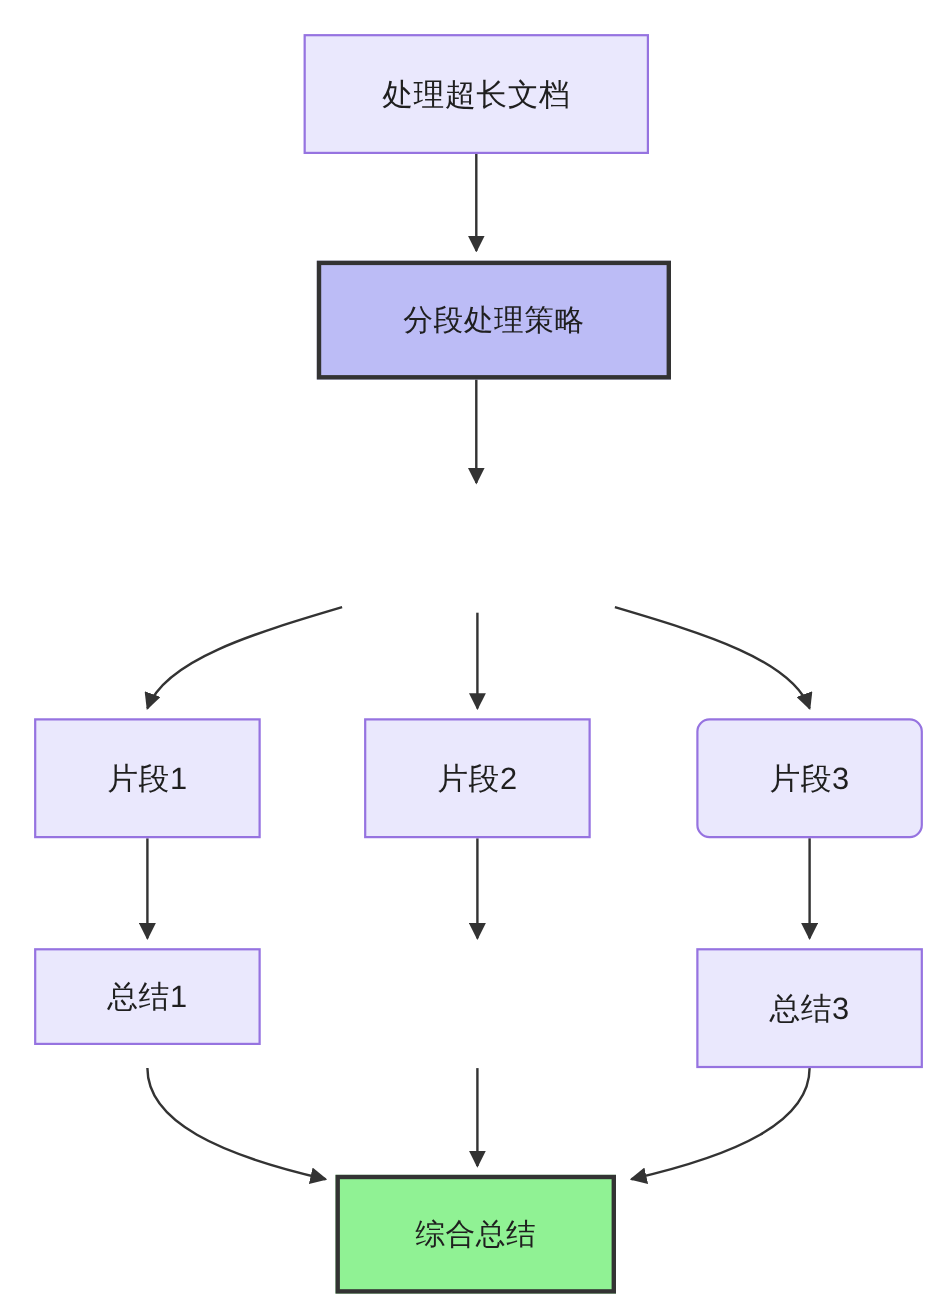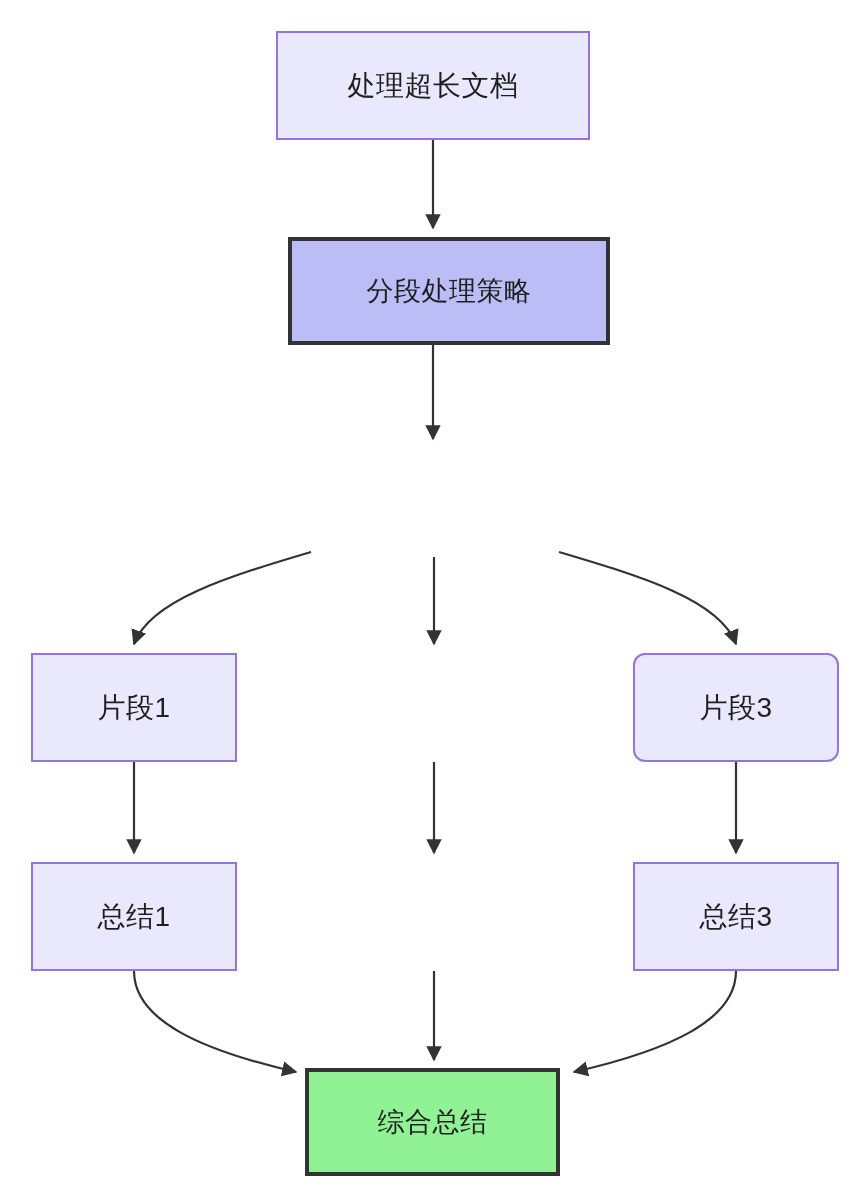--- a/index.html
+++ b/index.html
@@ -58,21 +58,21 @@
     border: 4px solid #333333;
     font-size: 27px;
   }
   
   .n-root      { left: 276px; top: 31px;   width: 314px; height: 109px; }
   .n-strategy  { left: 272px; top: 237px;  width: 322px; height: 108px; margin-left: 16px; }
   .n-source    { left: 311px; top: 448px;  width: 248px; height: 109px; }
   .n-chunk1    { left: 31px;  top: 653px;  width: 206px; height: 109px; }
   .n-chunk2    { left: 331px; top: 653px;  width: 206px; height: 109px; }
   .n-chunk3    { left: 633px; top: 653px;  width: 206px; height: 109px; border-radius: 12px; }
-  .n-sum1      { left: 31px;  top: 862px;  width: 206px; height: 109px; }
+  .n-sum1      { left: 31px;  top: 862px;  width: 206px; height: 88px; }
   .n-sum2      { left: 331px; top: 862px;  width: 206px; height: 109px; }
   .n-sum3      { left: 633px; top: 862px;  width: 206px; height: 109px; }
   .n-final     { left: 305px; top: 1068px; width: 255px; height: 108px; }
 </style>
 </head>
 <body>
 
 <div id="canvas">
 
   <svg id="edges" viewBox="0 0 852 1196" width="852" height="1196" xmlns="http://www.w3.org/2000/svg">
@@ -108,20 +108,23 @@
   </div>
 
   <div class="node style-strong n-strategy">
     <span class="node-label">分段处理策略</span>
   </div>
 
 
   <div class="node style-light n-chunk1">
     <span class="node-label">片段1</span>
   </div>
+  <div class="node style-light n-chunk2">
+    <span class="node-label">片段2</span>
+  </div>
   <div class="node style-light n-chunk3">
     <span class="node-label">片段3</span>
   </div>
 
   <div class="node style-light n-sum1">
     <span class="node-label">总结1</span>
   </div>
   <div class="node style-light n-sum3">
     <span class="node-label">总结3</span>
   </div>

